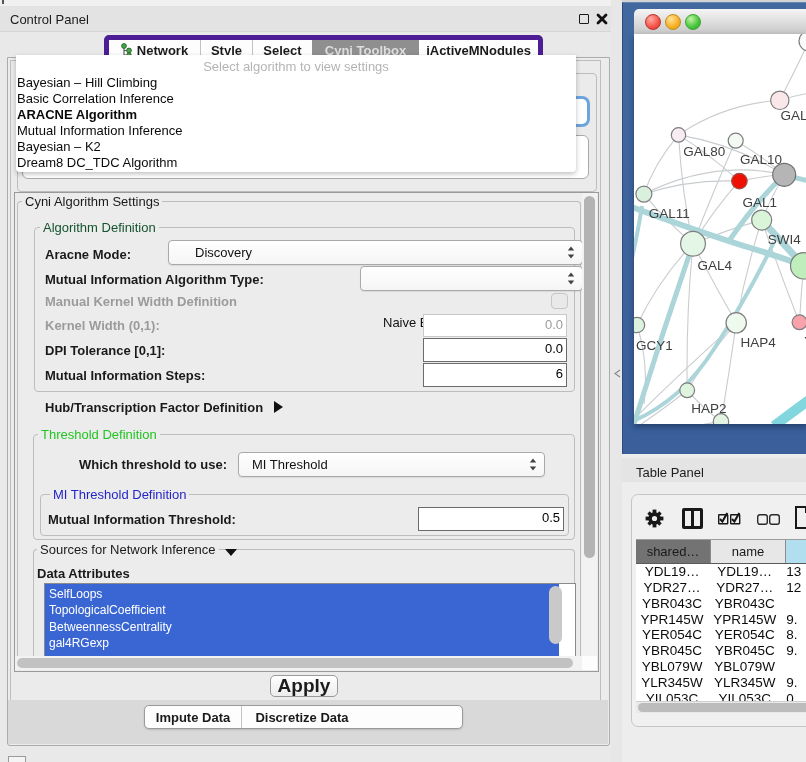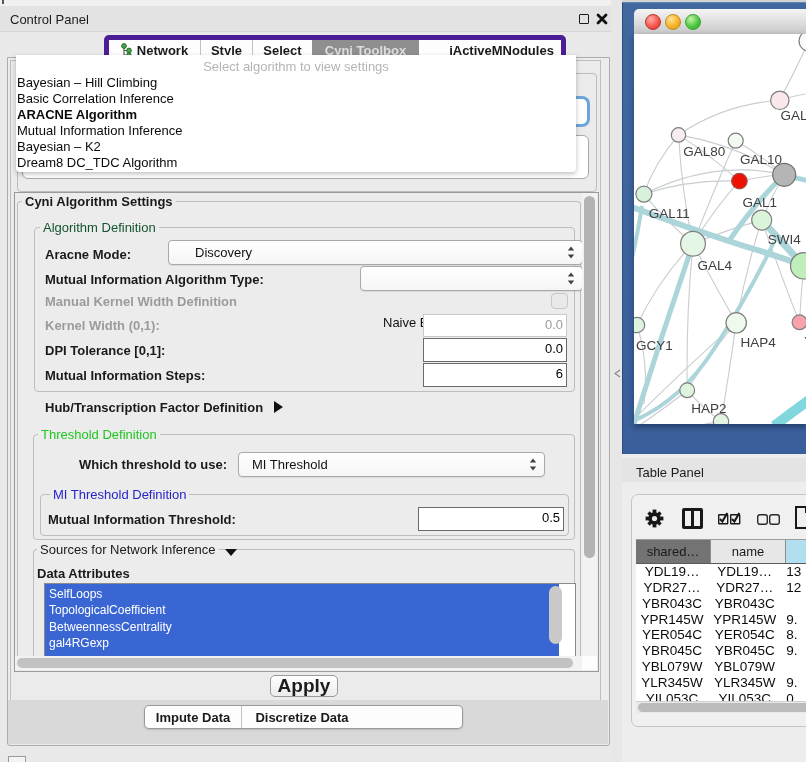--- a/index.html
+++ b/index.html
@@ -41,31 +41,31 @@
     <div class="abs" id="toptabs" style="left:104px;top:35px;height:20px;display:flex;border:5px solid #4c1d95;border-radius:5px 5px 0 0;overflow:hidden;background:#fdfdfd;">
       <div class="ttab" style="width:91px;"><svg width="12" height="14" style="margin-right:4px;" viewBox="0 0 12 14">
             <path d="M3 4 V12 H6 M3 7.5 H6" stroke="#555" stroke-width="1.1" fill="none"></path>
             <circle cx="3" cy="3" r="2.4" fill="#47a44b" stroke="#1f6623" stroke-width="0.9"></circle>
             <circle cx="8" cy="7.5" r="2.4" fill="#47a44b" stroke="#1f6623" stroke-width="0.9"></circle>
             <circle cx="8" cy="12" r="2.2" fill="#47a44b" stroke="#1f6623" stroke-width="0.9"></circle>
           </svg>Network</div>
       <div class="ttab" style="width:51px;border-left:1px solid #c2c2c2;">Style</div>
       <div class="ttab" style="width:59px;border-left:1px solid #c2c2c2;">Select</div>
       <div class="ttab" style="width:107px;background:#8f8f8f;color:#dedede;">Cyni Toolbox</div>
-      <div class="ttab" style="width:119px;margin-left:23px;">jActiveMNodules</div>
+      <div class="ttab" style="width:119px;">jActiveMNodules</div>
     </div>
 
     <div class="abs" style="left:17px;top:73px;width:578px;height:117px;border:1px solid #bdbdbd;border-radius:4px;"></div>
     <div class="abs" style="left:22px;top:99px;width:565px;height:25px;border-radius:5px;background:#fff;box-shadow:0 0 0 3px #6ea4dc;"></div>
     <div class="abs" style="left:22px;top:135px;width:565px;height:42px;background:#fff;border:1px solid #a9a9a9;border-radius:6px;"></div>
 
     <div class="abs" style="left:14px;top:192px;width:583px;height:478px;background:#ececec;border:1px solid #9a9a9a;"></div>
 
     <div class="abs" style="left:17px;top:201px;width:562px;height:455px;border:1px solid #bdbdbd;border-top:1px solid #bdbdbd;border-radius:4px 4px 0 0;border-bottom:none;"></div>
-    <div class="grplbl" style="left:22px;top:195px;color:#1a1a1a;font-weight:bold;">Cyni Algorithm Settings</div>
+    <div class="grplbl" style="left:22px;top:195px;color:#1a1a1a;">Cyni Algorithm Settings</div>
 
     <div class="abs" style="left:34px;top:227px;width:539px;height:163px;border:1px solid #bdbdbd;border-radius:4px;"></div>
     <div class="grplbl" style="left:40px;top:221px;color:#14532d;">Algorithm Definition</div>
 
     <div class="blbl" style="left:45px;top:247px;">Aracne Mode:</div>
     <div class="combo" style="left:168px;top:240px;width:397px;height:23px;">
         <span class="ct">Discovery</span>
         <svg style="position:absolute;right:7px;top:5px;" width="8" height="13" viewBox="0 0 8 13">
           <path d="M4 0.5 L7.2 4.6 L0.8 4.6 Z" fill="#414141"></path>
           <path d="M4 12.5 L0.8 8.4 L7.2 8.4 Z" fill="#414141"></path>

